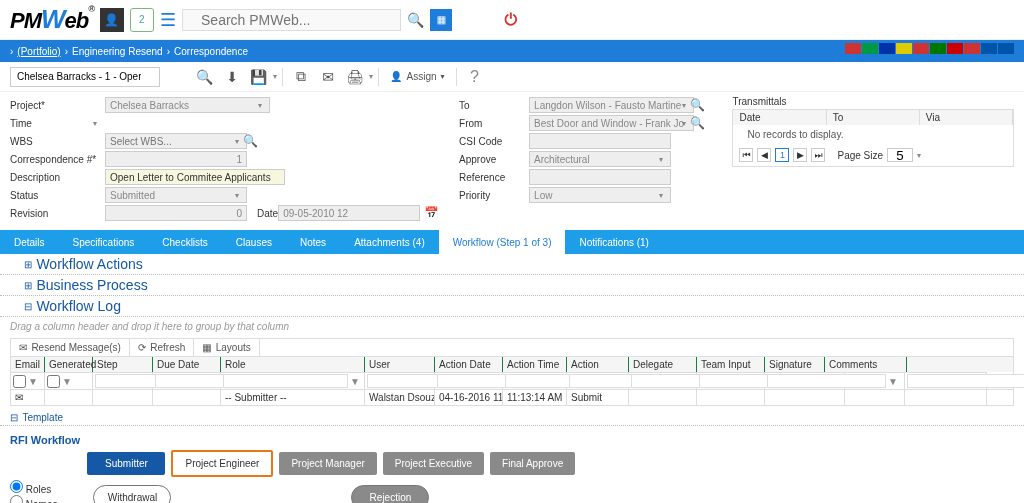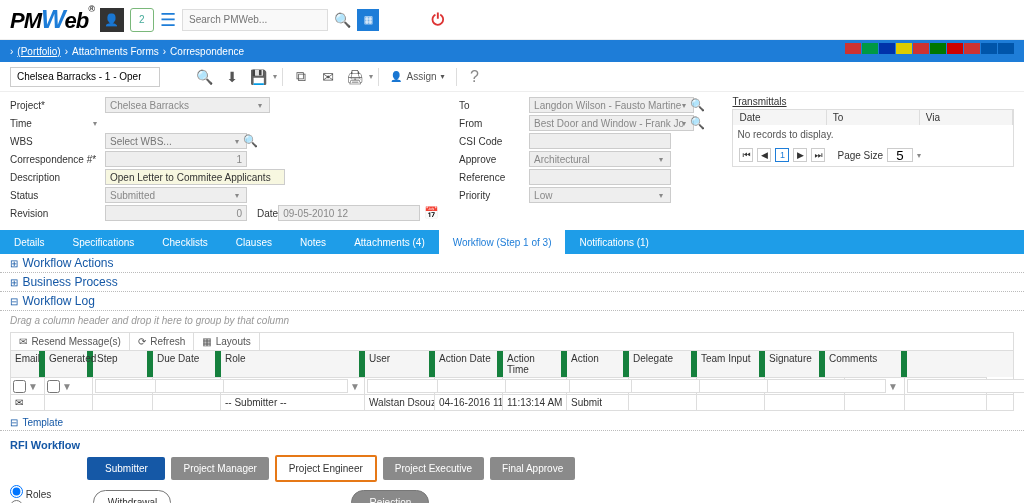--- a/index.html
+++ b/index.html
@@ -3,21 +3,21 @@
 <meta charset="utf-8">
 <style>
 * { margin:0; padding:0; box-sizing:border-box; font-family:Arial,Helvetica,sans-serif; }
 body { background:#fff; font-size:10px; color:#333; width:1024px; height:503px; overflow:hidden; position:relative; }
 .topbar { display:flex; align-items:center; height:40px; padding:0 10px; gap:6px; border-bottom:1px solid #eee; }
 .logo { font-size:22px; font-weight:bold; font-style:italic; letter-spacing:-1px; }
 .logo .p { color:#000; } .logo .w { color:#1e7dd8; font-size:26px; } .logo .reg { font-size:9px; vertical-align:top; }
 .topsq { width:24px; height:24px; background:#333; display:flex; align-items:center; justify-content:center; color:#fff; font-size:12px; }
 .shield { width:24px; height:24px; border:1px solid #7ab87a; border-radius:3px; display:flex; align-items:center; justify-content:center; color:#4a9; font-size:10px; }
 .hambg { color:#1e7dd8; font-size:18px; }
-.search { flex:0 0 140px; border:1px solid #ddd; height:22px; padding:0 6px; font-size:10px; background:#f9f9f9; }
+.search { flex:0 0 140px; border:1px solid #ddd; height:22px; padding:0 18px; font-size:14px; background:#f9f9f9; }
 .sicon { color:#888; font-size:14px; }
 .calgrid { width:22px; height:22px; background:#1e7dd8; display:flex; align-items:center; justify-content:center; color:#fff; font-size:10px; }
 .power { color:#d33; font-size:16px; font-weight:bold; }
 .breadcrumb { background:#1e7dd8; color:#fff; height:22px; display:flex; align-items:center; padding:0 10px; font-size:10px; gap:4px; position:relative; }
 .breadcrumb a { color:#fff; text-decoration:underline; }
 .flags { position:absolute; right:10px; top:3px; display:flex; gap:1px; }
 .flag { width:16px; height:11px; }
 .toolbar { display:flex; align-items:center; height:30px; padding:0 10px; gap:1px; border-bottom:1px solid #eee; }
 .recsel { border:1px solid #ccc; height:20px; padding:0 18px 0 6px; background:#fff; font-size:10px; appearance:none; max-width:150px; }
 .tbbtn { width:26px; height:26px; display:flex; align-items:center; justify-content:center; color:#555; font-size:14px; cursor:pointer; }
@@ -29,40 +29,40 @@
 .fcol.narrow { flex:0.9; }
 .fcol.right { flex:1; }
 .frow { display:flex; align-items:center; height:18px; margin-bottom:0px; }
 .flabel { width:95px; font-size:10px; color:#333; }
 .fval { border:1px solid #ccc; background:#eee; height:16px; padding:0 4px; font-size:10px; color:#888; flex:0 0 120px; }
 .fval.wide { flex:0 0 165px; }
 .fval.txt { background:#f7f7e0; color:#333; }
 .fval.small { flex:0 0 55px; text-align:right; padding-right:4px; }
 .fval.ro { background:#eee; }
 .srchbtn { color:#888; font-size:12px; margin-left:4px; }
-.trans-h { font-size:10px; color:#333; margin-bottom:2px;text-decoration:underline; }
+.trans-h { font-size:10px; color:#333; margin-bottom:2px; }
 .trans-tbl { border:1px solid #ddd; }
 .trans-hr { display:flex; background:#f5f5f5; }
 .trans-hc { flex:1; padding:2px 6px; border-right:1px solid #ddd; font-size:10px; }
-.trans-msg { padding:4px 4px; font-size:10px; color:#555; }
+.trans-msg { padding:4px 14px; font-size:10px; color:#555; }
 .pager { display:flex; align-items:center; gap:4px; padding:4px 6px; font-size:10px; }
 .pgbtn { width:14px; height:14px; border:1px solid #ccc; display:flex; align-items:center; justify-content:center; font-size:9px; cursor:pointer; }
 .pgbtn.cur { border-color:#1e7dd8; color:#1e7dd8; }
 .tabs { background:#1e9de8; display:flex; height:24px; align-items:stretch; margin:4px 0 0 0; }
 .tab { padding:0 14px; display:flex; align-items:center; color:#fff; font-size:10px; cursor:pointer; }
 .tab.active { background:#fff; color:#1e7dd8; }
-.section-hdr { display:flex; align-items:center; color:#1558a6; font-size:12px; border-bottom:1px dotted #bbb; padding:2px 10px; gap:4px; }
+.section-hdr { display:flex; align-items:center; color:#1558a6; font-size:14px; border-bottom:1px dotted #bbb; padding:2px 24px; gap:4px; }
 .section-hdr.expand::before { content:"⊞"; font-size:10px; }
 .section-hdr.open::before { content:"⊟"; font-size:10px; }
 .hint { color:#999; font-style:italic; font-size:10px; padding:4px 10px; }
 .gridtools { display:flex; align-items:center; gap:0; border:1px solid #ddd; margin:2px 10px 0; }
 .gtbtn { display:flex; align-items:center; gap:4px; padding:3px 8px; font-size:10px; color:#555; border-right:1px solid #ddd; cursor:pointer; }
 .grid { margin:0 10px; border:1px solid #ddd; border-top:none; }
 .ghr { display:flex; background:#f5f5f5; }
-.ghc { border-right:6px solid #15803d; padding:2px 4px; font-size:10px; position:relative; }
+.ghc { border-right:1px solid #15803d; padding:2px 4px; font-size:10px; position:relative; }
 .gfr { display:flex; }
 .gfc { border-right:1px solid #ddd; border-top:1px solid #ddd; padding:1px 2px; display:flex; align-items:center; }
 .gfin { border:1px solid #ddd; height:14px; flex:1; font-size:9px; }
 .funnel { color:#888; font-size:10px; padding:0 2px; }
 .gdr { display:flex; border-top:1px solid #ddd; font-size:10px; }
 .gdc { border-right:1px solid #ddd; padding:2px 4px; white-space:nowrap; overflow:hidden; }
 .tmpl-h { color:#1558a6; font-size:10px; padding:2px 10px; border-bottom:1px dotted #bbb; margin-top:4px; display:flex; align-items:center; gap:4px; }
 .tmpl-h::before { content:"⊟"; }
 .wfname { color:#1558a6; font-size:11px; font-weight:bold; padding:8px 10px 4px; }
 .wfarea { display:flex; align-items:flex-start; padding:0 10px 10px; gap:30px; }
@@ -94,21 +94,21 @@
   <span class="sicon">🔍</span>
   <div class="calgrid">▦</div>
   <div style="flex:0 0 40px"></div>
   <span class="power">⏻</span>
 </div>
 
 <div class="breadcrumb">
   <span>›</span>
   <a>(Portfolio)</a>
   <span>›</span>
-  <span>Attachments Forms</span>
+  <span>Engineering Resend</span>
   <span>›</span>
   <span>Correspondence</span>
   <div class="flags">
     <div class="flag" style="background:#c33"></div>
     <div class="flag" style="background:#094"></div>
     <div class="flag" style="background:#03a"></div>
     <div class="flag" style="background:#dc0"></div>
     <div class="flag" style="background:#c33"></div>
     <div class="flag" style="background:#070"></div>
     <div class="flag" style="background:#c00"></div>
@@ -364,22 +364,22 @@
 <div class="wfname">RFI Workflow</div>
 
 <div class="wfarea">
   <div class="radiogrp">
     <label><input type="radio" checked="" style=""> <span>Roles</span></label>
     <label><input type="radio" style=""> <span>Names</span></label>
   </div>
   <div class="wfnodes">
     <div class="noderow">
       <div class="node submit">Submitter</div>
+      <div class="node peng">Project Engineer</div>
       <div class="node grey">Project Manager</div>
-      <div class="node peng">Project Engineer</div>
       <div class="node grey">Project Executive</div>
       <div class="node grey">Final Approve</div>
     </div>
     <div class="noderow">
       <div style="width:0px"></div>
       <div class="node pill">Withdrawal</div>
       <div style="width:168px"></div>
       <div class="node pillg">Rejection</div>
     </div>
   </div>

